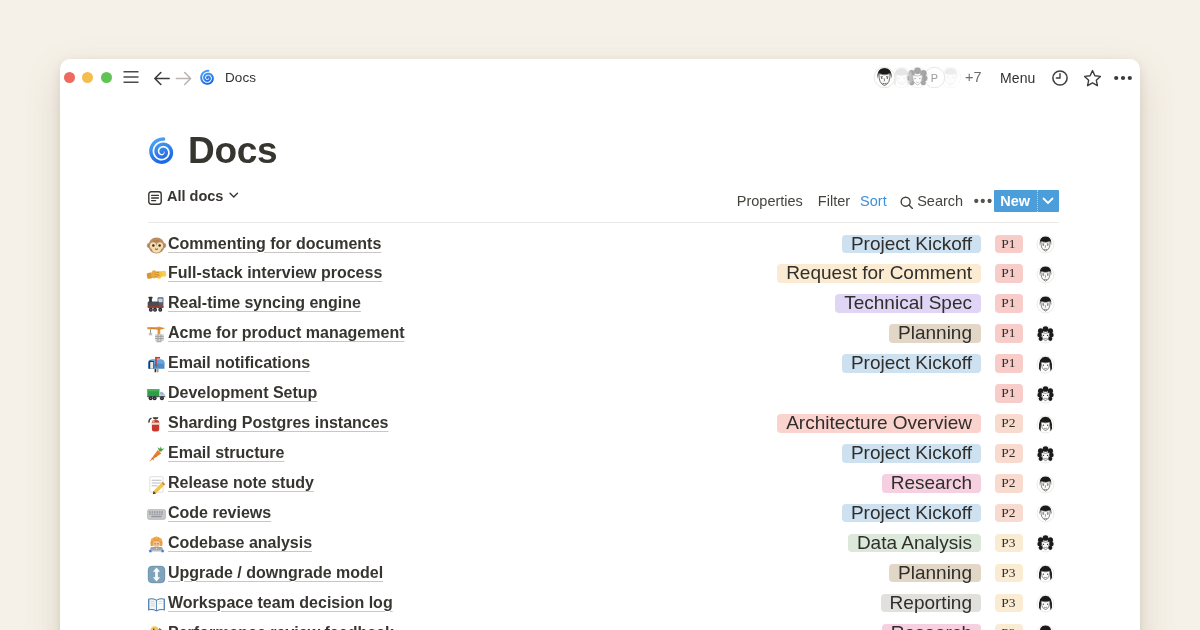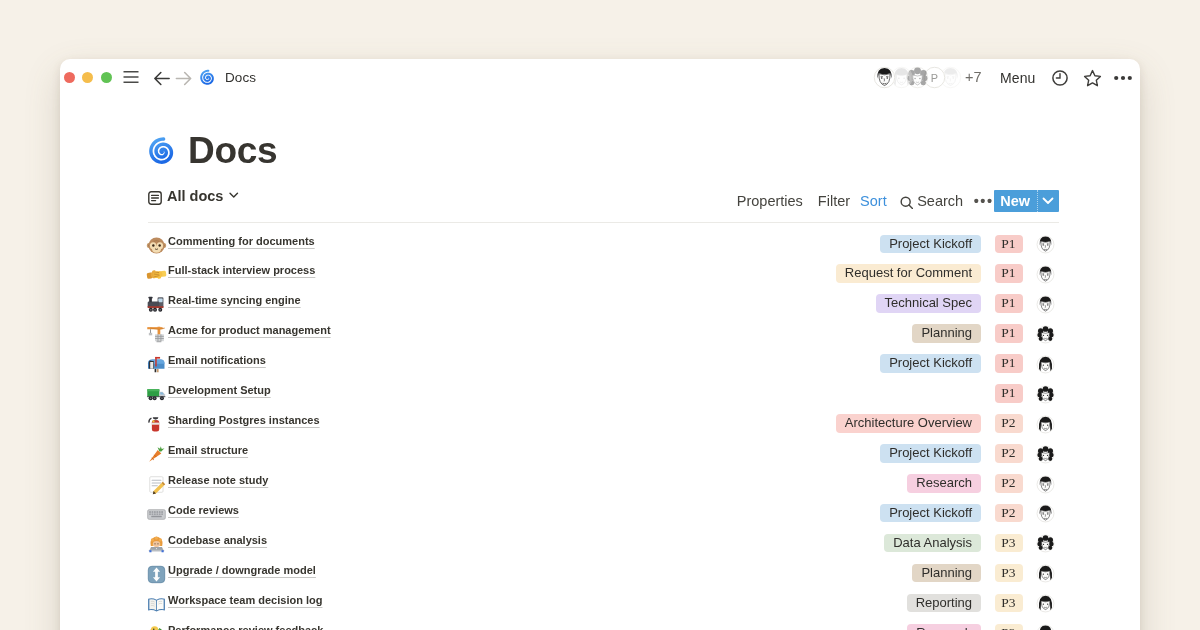--- a/index.html
+++ b/index.html
@@ -10,24 +10,24 @@
 h1 .txt { font-size:37px; font-weight:700; color:#373530; letter-spacing:-0.3px; margin-left:11px; }
 .viewbar { position:absolute; left:88px; top:129px; width:910.5px; height:25px; }
 .alldocs { font-size:14.5px; font-weight:700; color:#37352F; }
 .vright { position:absolute; right:0; top:0; display:flex; align-items:center; height:25px; }
 .vitem { font-size:14.5px; color:#45443F; }
 .divider { position:absolute; left:88px; top:163px; width:910.5px; height:1px; background:#EBEAE6; }
 .list { position:absolute; left:88px; top:170px; width:910.5px; }
 .row { position:relative; height:29.95px; }
 .em { position:absolute; left:-4px; top:0; margin-top:5.5px; }
 .row .em { left:-2px; top:0; }
-.title { position:absolute; left:20px; top:5.5px; font-size:11px; font-weight:600; color:#37352F;
+.title { position:absolute; left:20px; top:5.5px; font-size:16px; font-weight:600; color:#37352F;
   text-decoration:underline; text-decoration-color:rgba(55,53,47,0.28); text-decoration-thickness:1px; text-underline-offset:3px; }
 .tag { position:absolute; right:77.5px; top:5.5px; height:18.5px; line-height:18.5px; padding:0 9px; border-radius:4px;
-  font-size:13px; color:#2F2E2B; white-space:nowrap; }
+  font-size:19px; color:#2F2E2B; white-space:nowrap; }
 .pchip { position:absolute; left:846.5px; top:5.5px; width:28px; height:18.5px; line-height:18.5px; text-align:center; border-radius:4px;
   font-size:13.5px; color:#2F2E2B;font-family:Liberation Serif, serif; }
 .rav { position:absolute; left:888px; top:6px; }
 </style></head><body>
 <div class="window">
   <div class="tl" style="left:4px;background:#EE6A5E"></div>
   <div class="tl" style="left:22.4px;background:#F5BD4C"></div>
   <div class="tl" style="left:40.8px;background:#61C354"></div>
   <svg width="16" height="16" viewBox="0 0 16 16" style="position:absolute;left:63px;top:11px">
       <path d="M0.5 1.7 H15.5 M0.5 7 H15.5 M0.5 12.3 H15.5" stroke="#4A4A48" stroke-width="1.5"></path>

